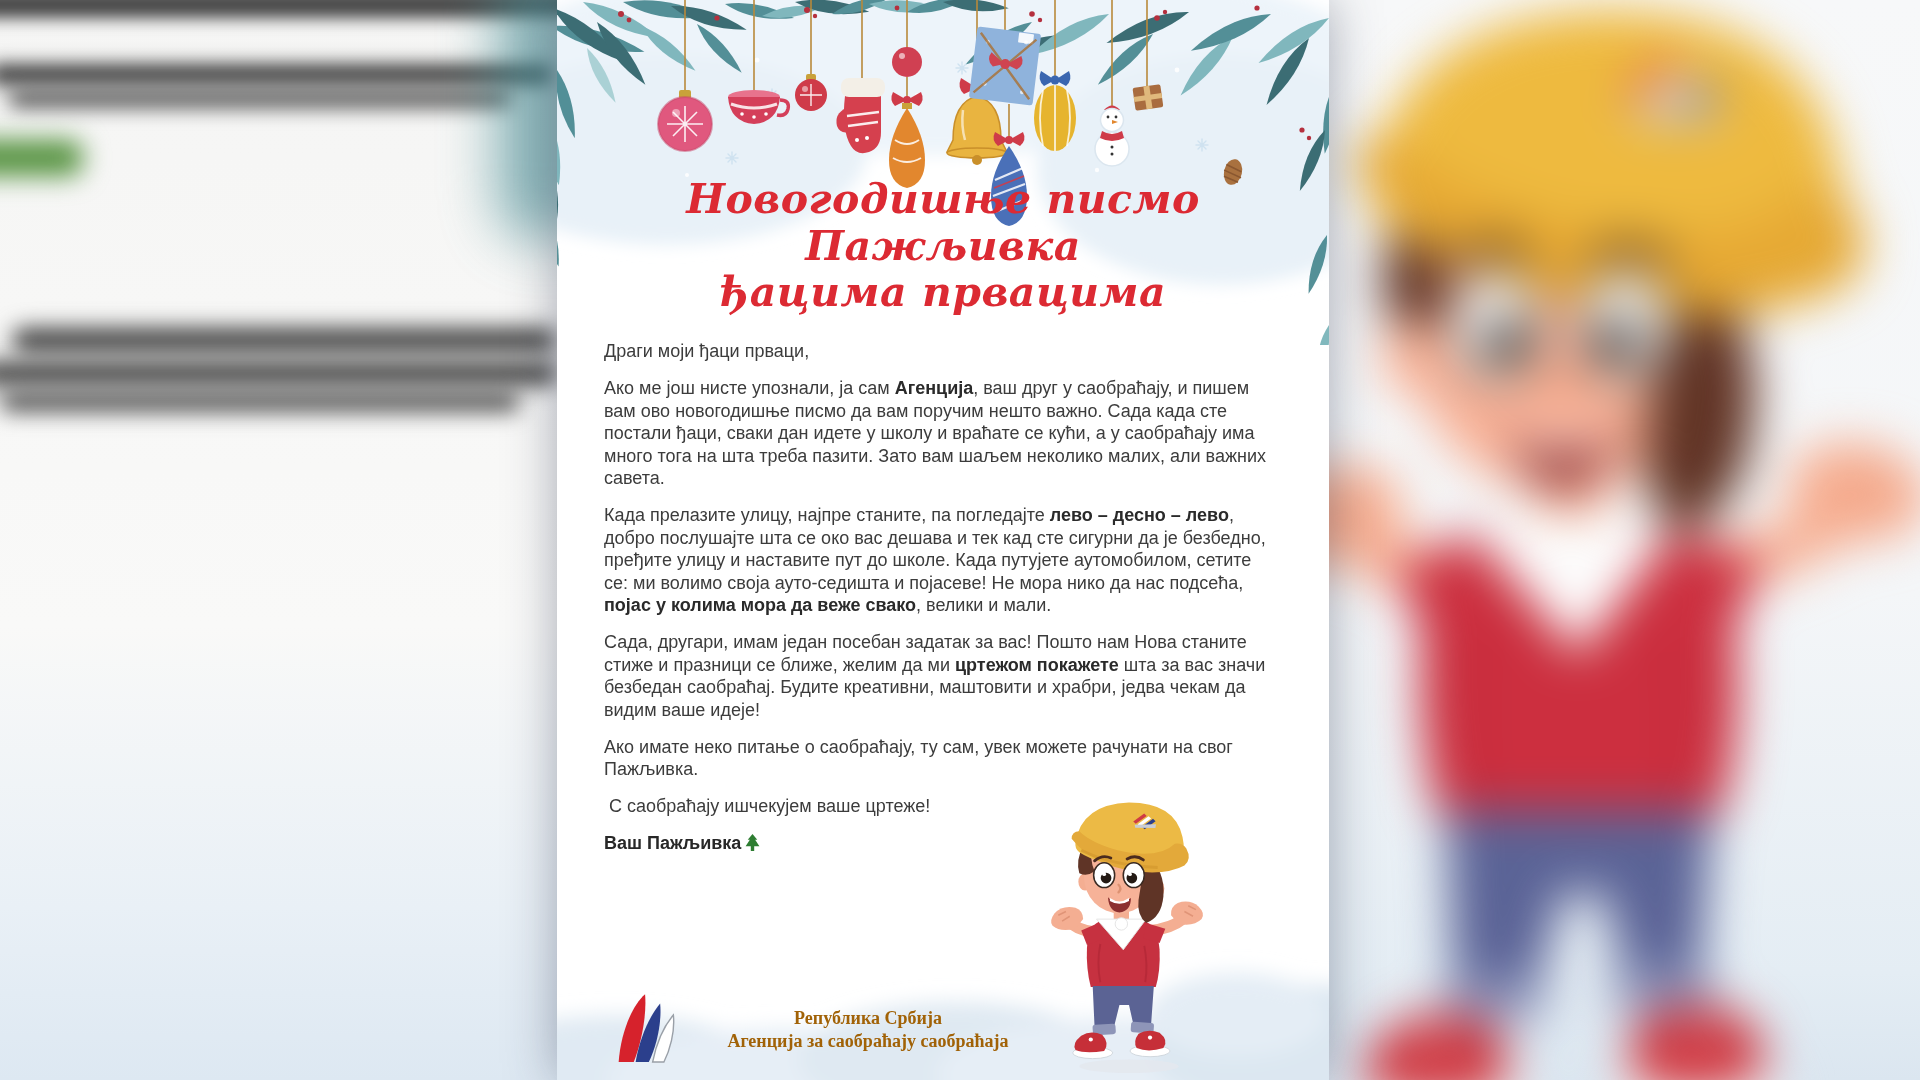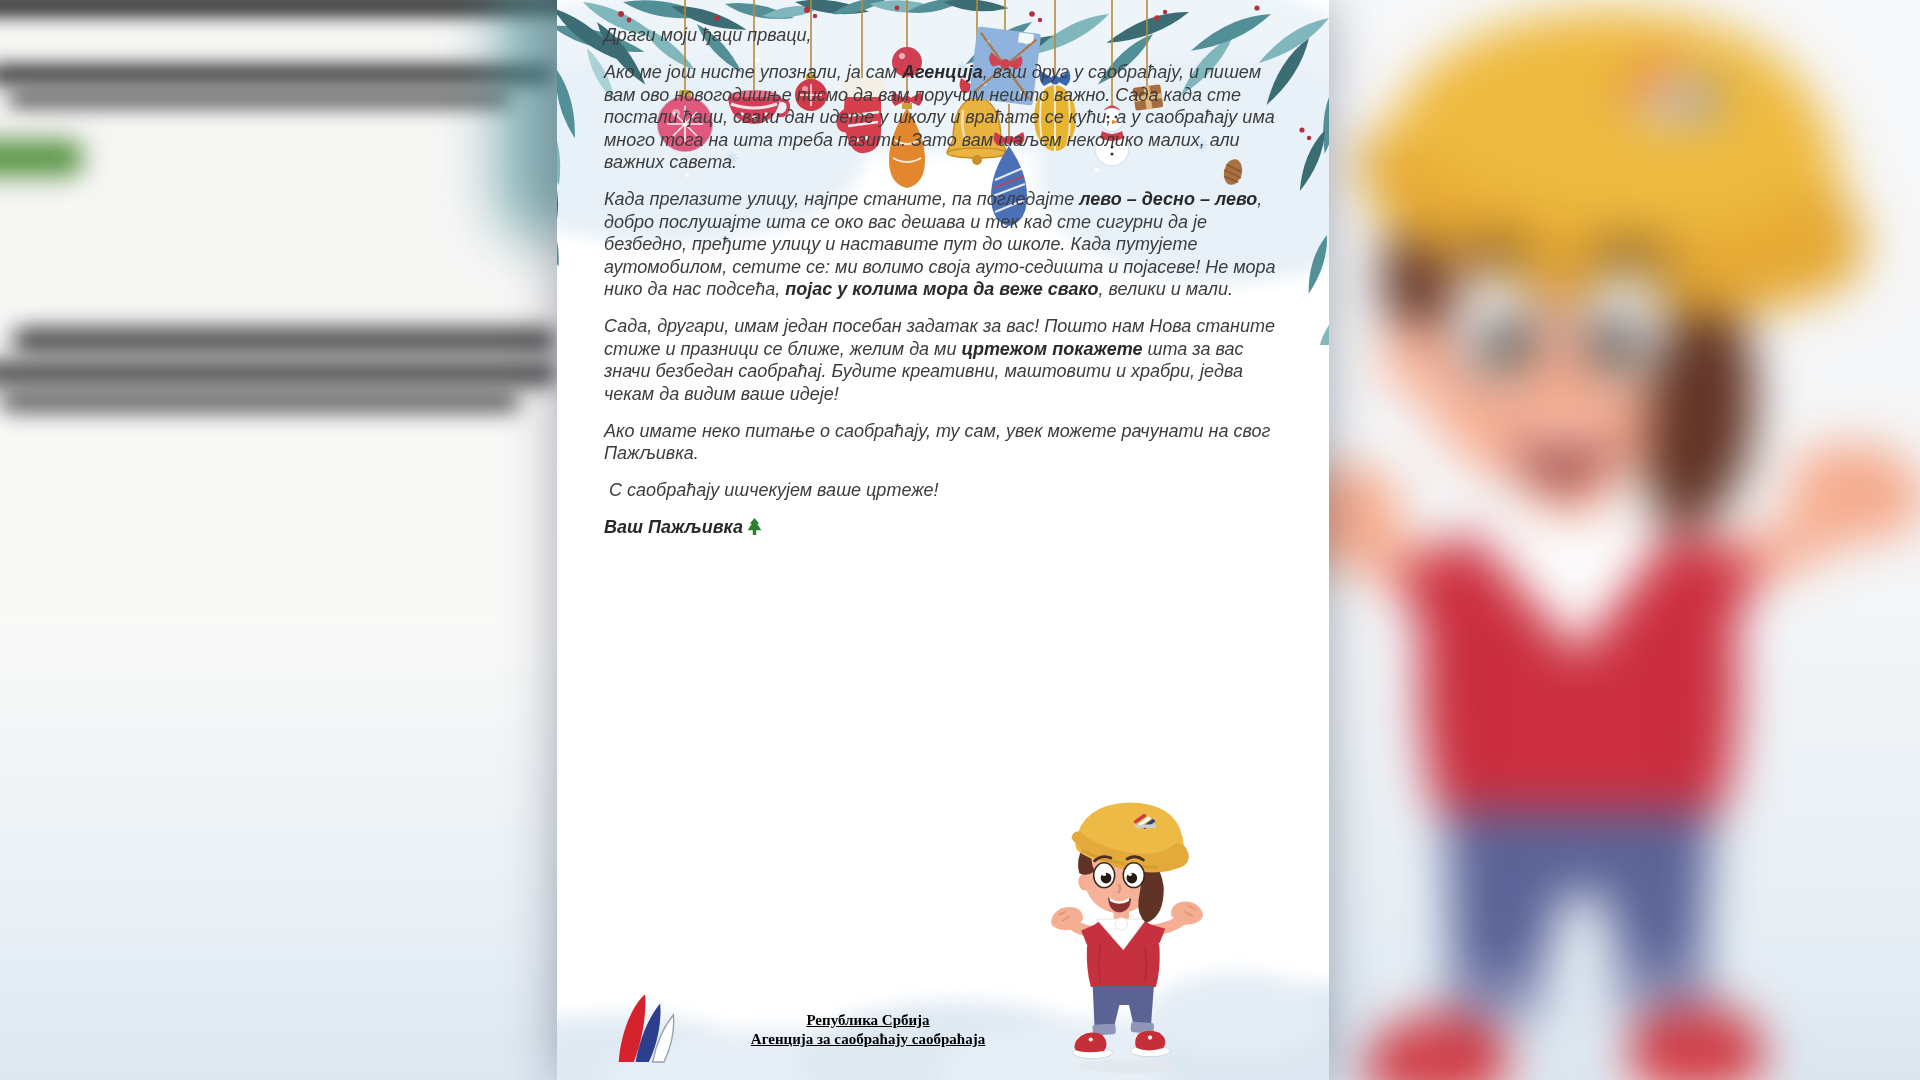--- a/index.html
+++ b/index.html
@@ -40,34 +40,34 @@
   .clouds{position:absolute;bottom:0;left:0;z-index:1;}
 
   .title{
     position:relative;z-index:2;margin:176px 18px 0;
     text-align:center;
     font-family:"DejaVu Serif",serif;font-style:italic;font-weight:bold;
     font-size:41px;line-height:1.14;color:#dc2a33;letter-spacing:.5px;
   }
   .body-text{
     position:relative;z-index:2;margin:24px 50px 0 47px;
-    font-size:18px;line-height:22.5px;color:#3c3c3c;font-style:italic;
+    font-size:18px;line-height:22.5px;color:#3c3c3c;
   }
   .body-text p{margin:0 0 14.5px;}
   .b{font-weight:bold;color:#2a2a2a;}
   .closing-anticipation{padding-left:5px;}
   .signature{font-weight:bold;color:#282828;display:flex;align-items:center;gap:4px;}
   .tree{width:15px;height:17px;margin-top:-2px;}
 
   .agency{position:absolute;left:56px;top:988px;display:flex;align-items:center;z-index:3;}
   .agency-logo{width:66px;height:84px;flex:0 0 auto;}
   .agency-text{
     margin-left:24px;min-width:330px;text-align:center;
     font-family:"Liberation Serif",serif;font-weight:bold;
-    color:#000000;font-size:15px;line-height:1.28;text-decoration:underline;
+    color:#a16207;font-size:18px;line-height:1.28;
   }
   .mascot-fg{position:absolute;left:486px;top:789px;width:172px;height:287px;z-index:3;}
 
   .hidden-defs{position:absolute;width:0;height:0;overflow:hidden;}
 
   
   .f1{fill:#2c6168;}.f2{fill:#45868e;}.f3{fill:#76b2b8;}.f4{fill:#a5ced2;}
 </style>
 </head>
 <body>
@@ -390,20 +390,24 @@
       <g filter="url(#csoft)">
         <ellipse cx="60" cy="145" rx="150" ry="50" fill="#e0eaf3"></ellipse>
         <ellipse cx="230" cy="160" rx="180" ry="52" fill="#e6eef6"></ellipse>
         <ellipse cx="400" cy="140" rx="160" ry="58" fill="#dfe9f2"></ellipse>
         <ellipse cx="570" cy="155" rx="190" ry="58" fill="#e6eef6"></ellipse>
         <ellipse cx="740" cy="128" rx="150" ry="64" fill="#dce7f1"></ellipse>
         <ellipse cx="680" cy="95" rx="90" ry="42" fill="#e4edf5"></ellipse>
       </g>
     </svg>
 
+    <h1 class="title">
+      <span>Новогодишње писмо Пажљивка</span><br>
+      <span>ђацима првацима</span>
+    </h1>
 
     <div class="body-text">
       <p>Драги моји ђаци прваци,</p>
       <p><span>Ако ме још нисте упознали, ја сам </span><span class="b">Агенција</span><span>, ваш друг у саобраћају, и пишем вам ово новогодишње писмо да вам поручим нешто важно. Сада када сте постали ђаци, сваки дан идете у школу и враћате се кући, а у саобраћају има много тога на шта треба пазити. Зато вам шаљем неколико малих, али важних савета.</span></p>
       <p><span>Када прелазите улицу, најпре станите, па погледајте </span><span class="b">лево – десно – лево</span><span>, добро послушајте шта се око вас дешава и тек кад сте сигурни да је безбедно, пређите улицу и наставите пут до школе. Када путујете аутомобилом, сетите се: ми волимо своја ауто-седишта и појасеве! Не мора нико да нас подсећа, </span><span class="b">појас у колима мора да веже свако</span><span>, велики и мали.</span></p>
       <p><span>Сада, другари, имам један посебан задатак за вас! Пошто нам Нова станите стиже и празници се ближе, желим да ми </span><span class="b">цртежом покажете</span><span> шта за вас значи безбедан саобраћај. Будите креативни, маштовити и храбри, једва чекам да видим ваше идеје!</span></p>
       <p><span>Ако имате неко питање о саобраћају, ту сам, увек можете рачунати на свог Пажљивка.</span></p>
       <p class="closing-anticipation">С саобраћају ишчекујем ваше цртеже!</p>
       <p class="signature">
         <span>Ваш Пажљивка</span>

